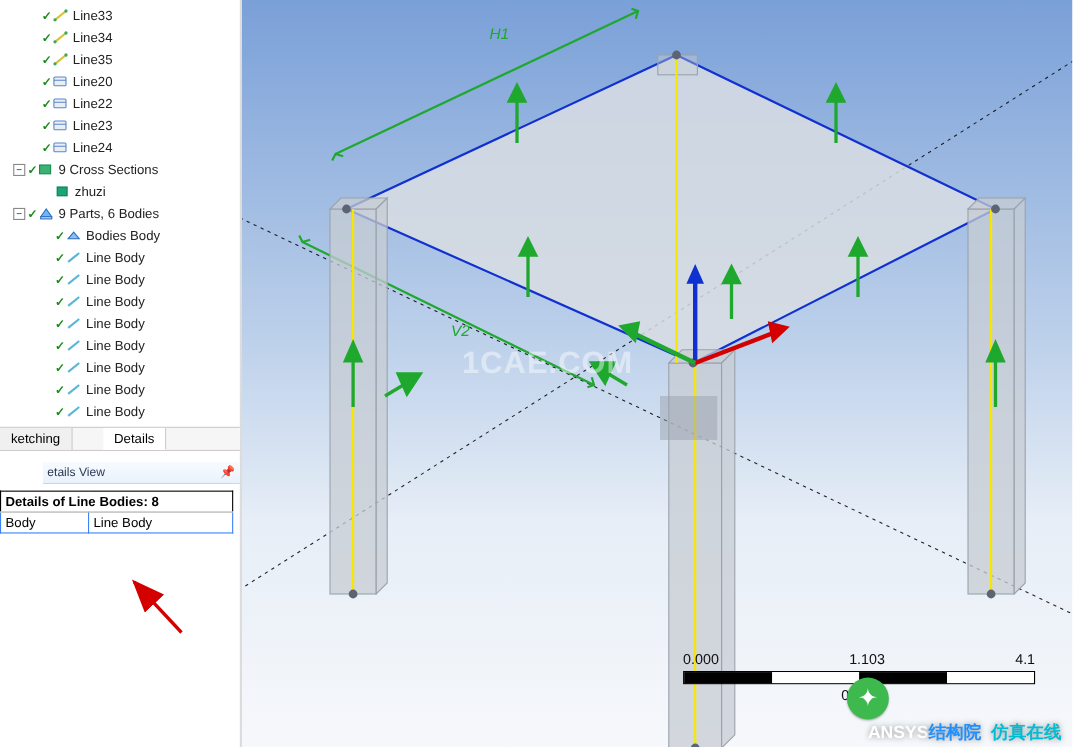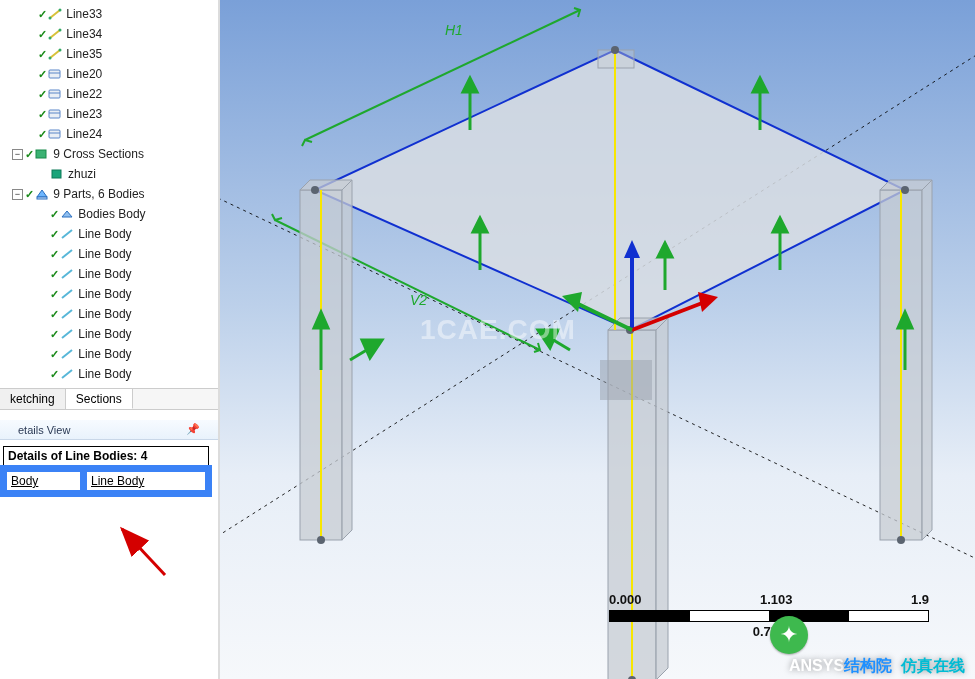--- a/index.html
+++ b/index.html
@@ -10,41 +10,41 @@
   .left-panel { width: 220px; height: 100%; border-right: 2px solid #dcdcdc; display: flex; flex-direction: column; background: #fff; position: relative; }
   .tree { flex: 0 0 auto; overflow: auto; font-size: 12px; color: #222; padding: 4px 0 4px 0; }
   .tree-row { display: flex; align-items: center; height: 20px; white-space: nowrap; cursor: pointer; }
   .twisty { width: 11px; height: 11px; border: 1px solid #888; display: inline-flex; align-items: center; justify-content: center; font-size: 9px; line-height: 1; margin-right: 2px; background:#fff; }
   .spacer { display:inline-block; }
   .tick { color: #1a8a1a; font-weight: bold; margin-right: 1px; font-size: 11px; }
   .ico { width: 14px; height: 12px; margin-right: 4px; display:inline-flex; align-items:center; justify-content:center; }
   .ico svg { display:block; }
   .tree-label { }
 
-  .tabs { display: flex; border-top: 1px solid #ccc; border-bottom: 1px solid #ccc; background:#f6f6f6; height: 22px; }
+  .tabs { display: flex; border-top: 1px solid #ccc; border-bottom: 1px solid #ccc; background:#f6f6f6; height: 22px; gap: 28px; }
   .tab { padding: 3px 10px; font-size: 12px; border-right: 1px solid #ccc; background: #f0f0f0; cursor: pointer; }
   .tab.active { background: #fff; border-bottom: 1px solid #fff; }
 
-  .details-header { display:flex; justify-content:space-between; align-items:center; background: linear-gradient(#f7fbff,#e9f2fc); border-bottom:1px solid #c9d7e8; height: 20px; font-size: 11px; color:#2b3a55; padding: 0 18px; }
+  .details-header { display:flex; justify-content:space-between; align-items:center; background: linear-gradient(#f7fbff,#e9f2fc); border-bottom:1px solid #c9d7e8; height: 20px; font-size: 11px; color:#2b3a55; padding: 0 4px; margin-left: 39px; }
   .pin { font-size: 11px; transform: rotate(0deg); color:#2b3a55; }
 
   .details-table { border: 1px solid #000; border-collapse: collapse; width: calc(100% - 6px); margin: 6px 0 0 0; font-size: 12px; }
   .details-table th { text-align: left; font-weight: bold; background:#fff; padding: 2px 4px; border-bottom:1px solid #aaa; }
-  .details-table td { border: 7px solid #3b82f6; padding: 2px 4px; text-decoration: underline; }
+  .details-table td { border: 1px solid #3b82f6; padding: 2px 4px; }
   .details-table td:first-child { width: 80px; }
 
   
   .red-arrow { position:absolute; left: 110px; top: 525px; pointer-events:none; }
 
   
   .viewport { flex:1; position:relative; background: linear-gradient(#7aa0d8 0%, #bcd0ea 45%, #e7eef7 70%, #f6f8fb 100%); overflow:hidden; }
   .geom { position:absolute; inset:0; }
   .watermark1 { position:absolute; left: 200px; top: 314px; font-size: 28px; font-weight:bold; color:#fff; opacity:0.45; letter-spacing:1px; }
 
-  .scalebar { position:absolute; right: 46px; bottom: 40px; width: 320px; font-weight: bold; }
+  .scalebar { position:absolute; right: 34px; bottom: 40px; width: 320px; }
   .scalebar .bar { height: 12px; display:flex; border:1px solid #000; }
   .scalebar .seg { flex:1; }
   .scalebar .seg.b { background:#000; }
   .scalebar .seg.w { background:#fff; }
   .scalebar .labels { display:flex; justify-content:space-between; font-size: 13px; color:#111; margin-top: -15px; position:relative; top:-3px;}
   .scalebar .mid { text-align:center; font-size:13px; color:#111; margin-top:2px;}
 
   .logo-overlay { position:absolute; right: 10px; bottom: 2px; text-align:left; font-size: 16px;}
   .logo-overlay .line1 { color:#fff; font-weight:bold; text-shadow:0 0 6px rgba(0,0,0,.4);}
   .logo-overlay .blue { color:#1e90ff;}
@@ -267,32 +267,32 @@
                 <line x1="2" y1="10" x2="12" y2="2" stroke="#58b7d8" stroke-width="2"></line>
               </svg>
             </span>
             <span class="tree-label">Line Body</span>
           </div>
         </div>
     </div>
 
     <div class="tabs">
       <div class="tab">ketching</div>
-      <div class="tab active">Sections</div>
+      <div class="tab active">Details</div>
     </div>
 
     <div style="height:10px"></div>
     <div class="details-header">
       <span>etails View</span>
       <span class="pin">📌</span>
     </div>
     <table class="details-table">
       <tbody>
           <tr>
-            <th colspan="2">Details of Line Bodies: 4</th>
+            <th colspan="2">Details of Line Bodies: 8</th>
           </tr>
       <tr>
         <td>Body</td>
         <td>Line Body</td>
       </tr>
     </tbody>
       </table>
 
     <svg class="red-arrow" width="80" height="60">
       <defs>
@@ -392,21 +392,21 @@
 
       <rect x="380" y="360" width="52" height="40" fill="#9aa2ad" fill-opacity="0.5"></rect>
     </svg>
 
     <div class="watermark1">1CAE.COM</div>
 
     <div class="scalebar">
       <div class="labels">
         <span>0.000</span>
         <span>1.103</span>
-        <span>1.9</span>
+        <span>4.1</span>
       </div>
       <div class="bar">
         <div class="seg b"></div>
           <div class="seg w"></div>
           <div class="seg b"></div>
           <div class="seg w"></div>
       </div>
       <div class="mid"><span>0.750</span></div>
     </div>
 

